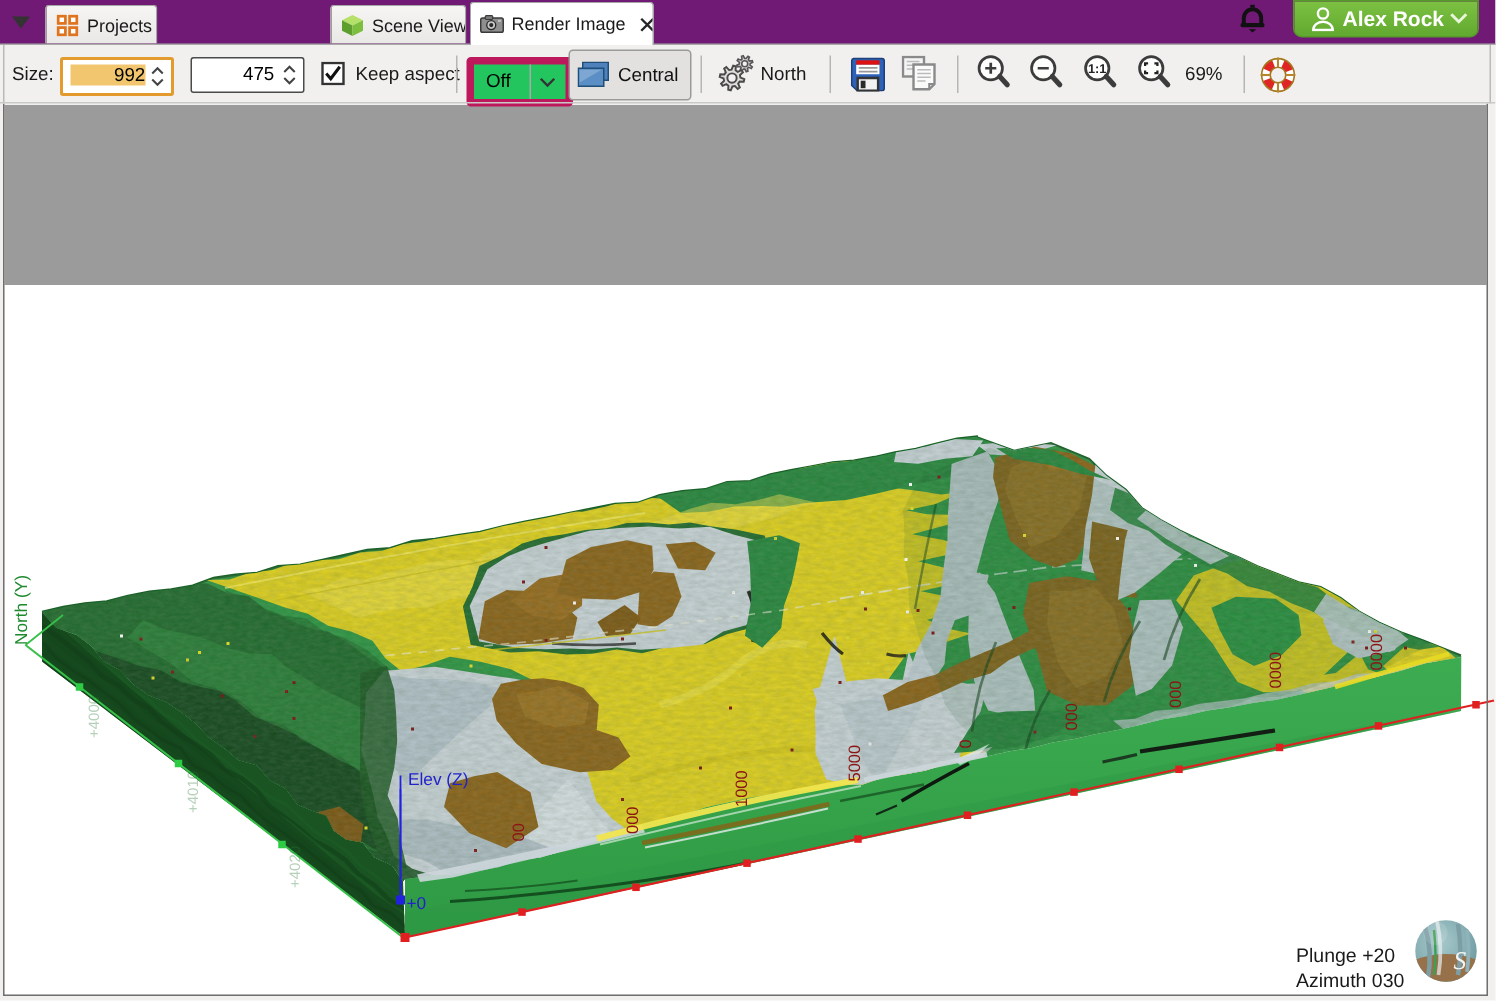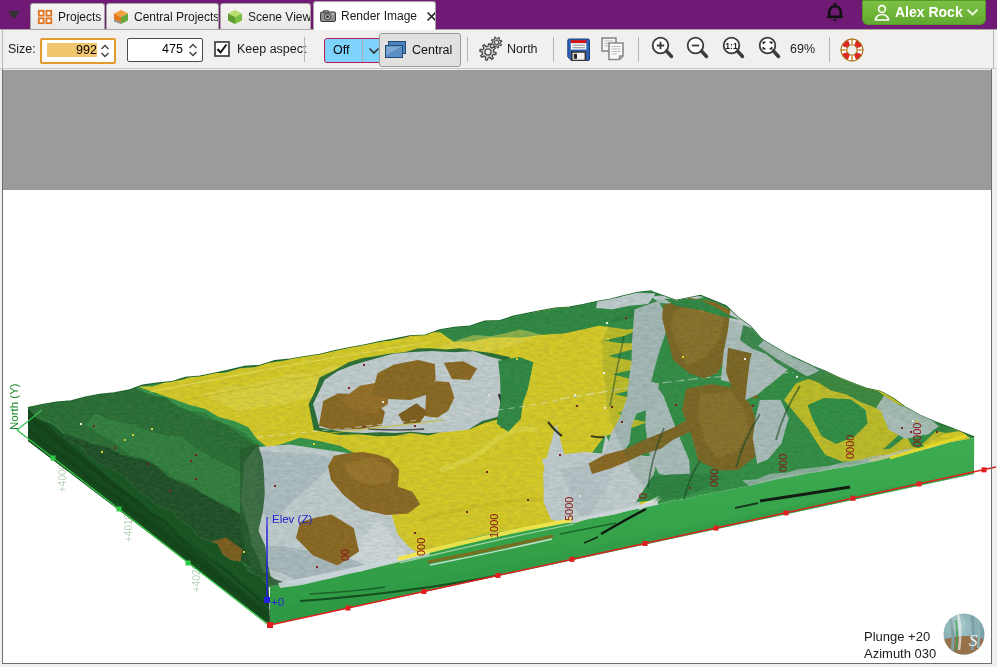--- a/index.html
+++ b/index.html
@@ -14,21 +14,21 @@
 .tab svg{flex-shrink:0;}
 .tab.active{background:#fff;top:1px;height:29px;z-index:5;border-bottom:none;}
 #dd{left:8px;top:11px;width:0;height:0;border-left:6px solid transparent;border-right:6px solid transparent;border-top:8px solid #333;}
 
 #toolbar{left:0;top:30px;width:997px;height:39px;background:#f1f0ee;}
 #toolbar .lbl{position:absolute;font-size:12.5px;color:#1a1a1a;}
 .spin{position:absolute;top:8px;width:74px;height:22px;background:#fff;border:1px solid #4a4a4a;border-radius:2px;font-size:12.5px;}
 .spin .val{position:absolute;left:5px;top:3px;padding-left:29px;}
 .spin .arr{position:absolute;right:4px;width:10px;}
 .sep{position:absolute;top:7px;width:1px;height:25px;background:#b5b5b5;}
-#combo{left:311px;top:8px;width:61px;height:23px;background:#7dd3fc;border:1px solid #be185d;border-radius:3px;margin-left:13px;}
+#combo{left:311px;top:8px;width:61px;height:23px;background:#22c55e;border:5px solid #be185d;border-radius:3px;}
 #overlaysbtn{left:379px;top:3px;width:80px;height:32px;background:#e2e1df;border:1px solid #9a9a9a;border-radius:3px;}
 
 #grayband{left:3px;top:70px;width:988px;height:120px;background:#9b9b9b;}
 #viewport{left:3px;top:190px;width:988px;height:473px;background:#ffffff;}
 #panelborder{left:2px;top:69px;width:990px;height:595px;border-left:1px solid #6f6f6f;border-right:1px solid #6f6f6f;border-bottom:1px solid #6f6f6f;box-sizing:border-box;}
 </style>
 </head>
 <body>
 
 <div class="abs" id="scene" style="left:0;top:0;z-index:1;">
@@ -295,27 +295,20 @@
 
 <div class="abs" id="tabbar" style="z-index:10;">
   <div class="abs" id="dd"></div>
   <div class="tab" style="left:30px;width:75px;">
     <svg width="16" height="16" viewBox="0 0 16 16" style="margin-right:5px;">
       <rect x="1.8" y="1.8" width="4.8" height="4.8" fill="#fff" stroke="#e0731d" stroke-width="1.8"></rect>
       <rect x="9.4" y="1.8" width="4.8" height="4.8" fill="#fff" stroke="#e0731d" stroke-width="1.8"></rect>
       <rect x="1.8" y="9.4" width="4.8" height="4.8" fill="#fff" stroke="#e0731d" stroke-width="1.8"></rect>
       <rect x="9.4" y="9.4" width="4.8" height="4.8" fill="#fff" stroke="#e0731d" stroke-width="1.8"></rect>
     </svg>Projects</div>
-  <div class="tab" style="left:106px;width:113px;">
-    <svg width="16" height="16" viewBox="0 0 16 16" style="margin-right:5px;">
-      <polygon points="8,1 15,4.5 8,8 1,4.5" fill="#f0a03c"></polygon>
-      <polygon points="1,4.5 8,8 8,13.5 1,10.5" fill="#e07820"></polygon>
-      <polygon points="15,4.5 8,8 8,15 15,11.5" fill="#6aa637"></polygon>
-      <polygon points="1,10.5 8,13.5 8,15 1,12.5" fill="#8a8a8a"></polygon>
-    </svg>Central Projects</div>
   <div class="tab" style="left:220px;width:91px;">
     <svg width="16" height="16" viewBox="0 0 16 16" style="margin-right:5px;">
       <polygon points="8,1 15,4.5 8,8 1,4.5" fill="#b5e06a"></polygon>
       <polygon points="1,4.5 8,8 8,15 1,11.5" fill="#5d9e2f"></polygon>
       <polygon points="15,4.5 8,8 8,15 15,11.5" fill="#7cbf3f"></polygon>
     </svg>Scene View</div>
   <div class="tab active" style="left:313px;width:123px;">
     <svg width="16" height="12" viewBox="0 0 16 12" style="margin-right:5px;">
       <rect x="0.5" y="2" width="15" height="9.5" rx="1.2" fill="#8f8f8f" stroke="#3a3a3a"></rect>
       <rect x="3.5" y="0.4" width="5" height="2.6" rx="0.8" fill="#7d7d7d" stroke="#3a3a3a" stroke-width="0.8"></rect>

